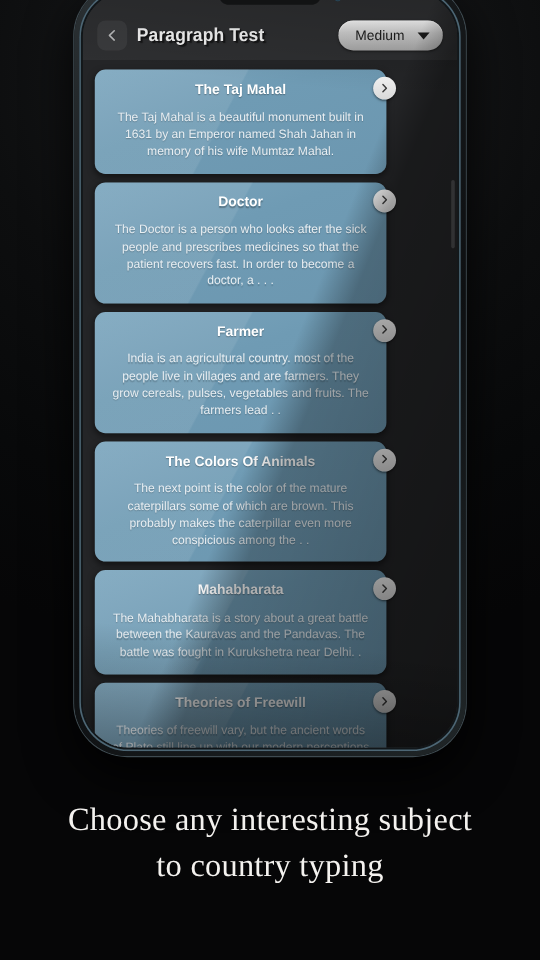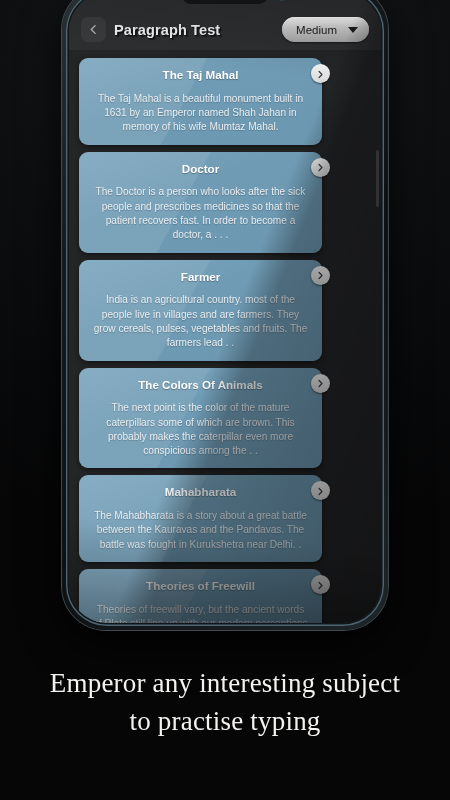--- a/index.html
+++ b/index.html
@@ -294,15 +294,15 @@
       <div id="screen-shade"></div>
       <div id="screen-shade2"></div>
       <div id="notch"></div>
 
       <div id="front-cam"></div>
     </div>
   </div>
 </div>
 
 <div id="caption">
-  <div>Emperor any interesting subject</div>
-  <div>to practise typing</div>
+  <div>Choose any interesting subject</div>
+  <div>to country typing</div>
 </div>
 
 </body></html>

